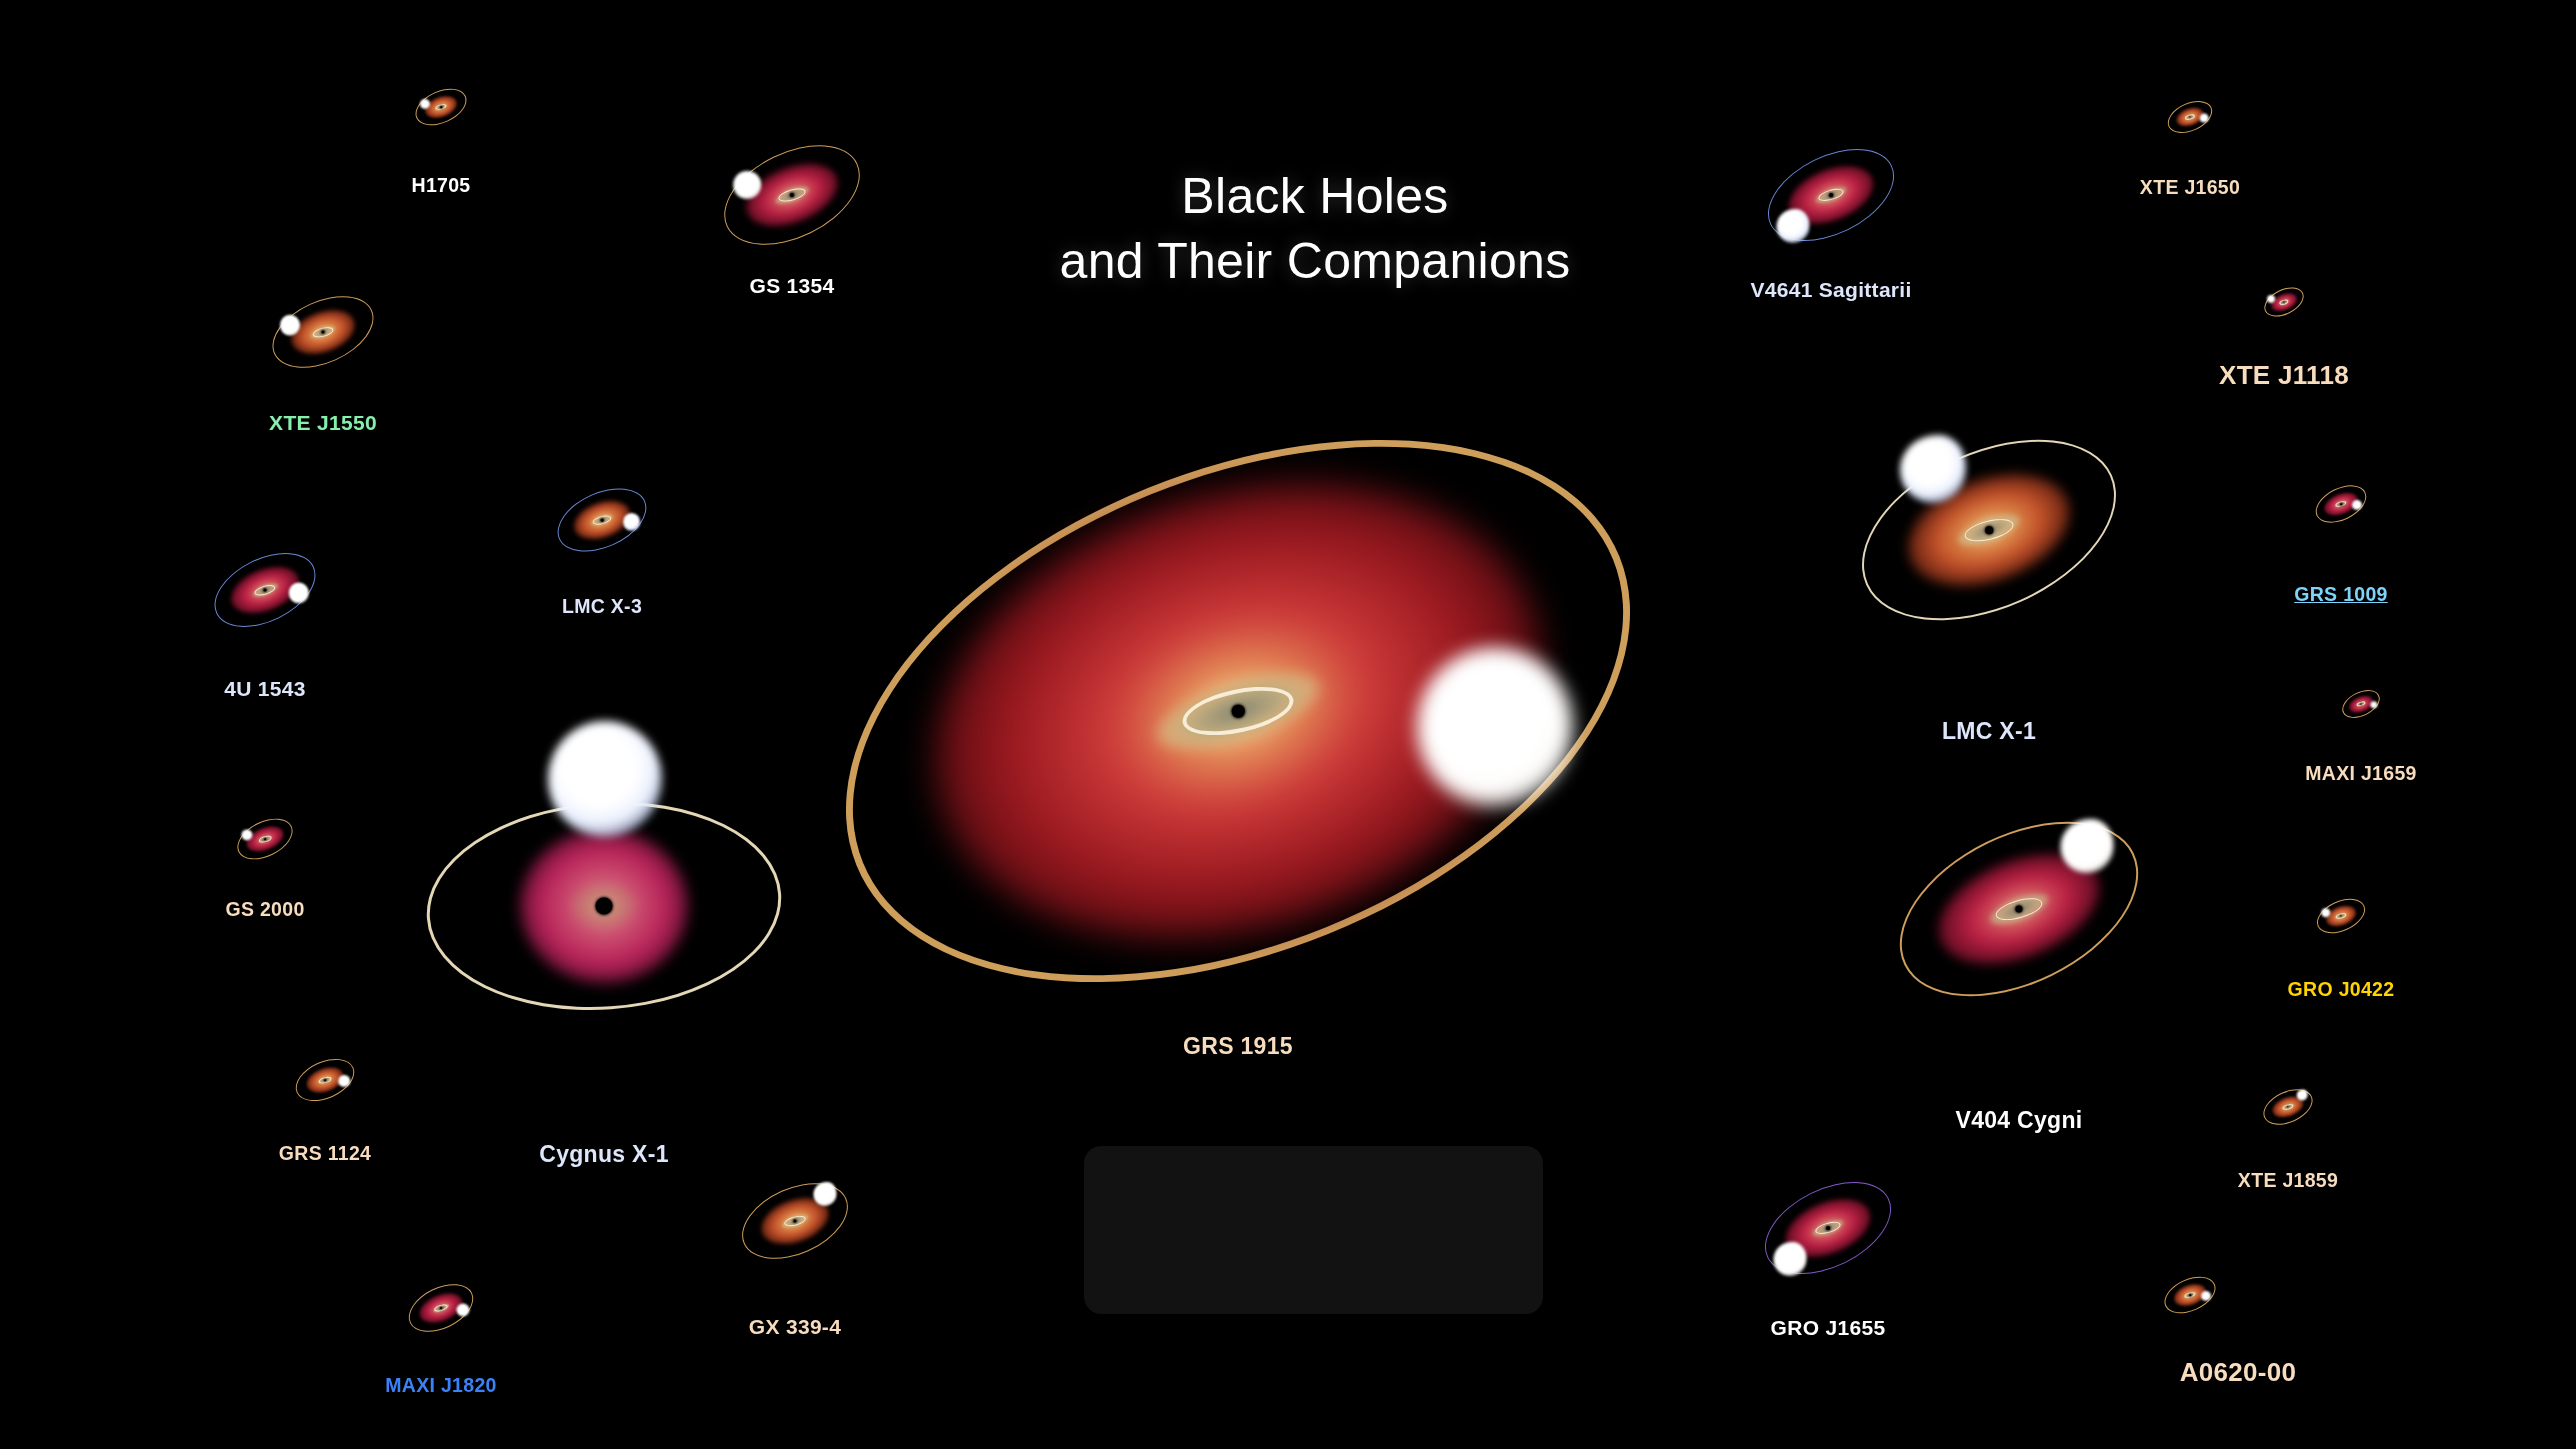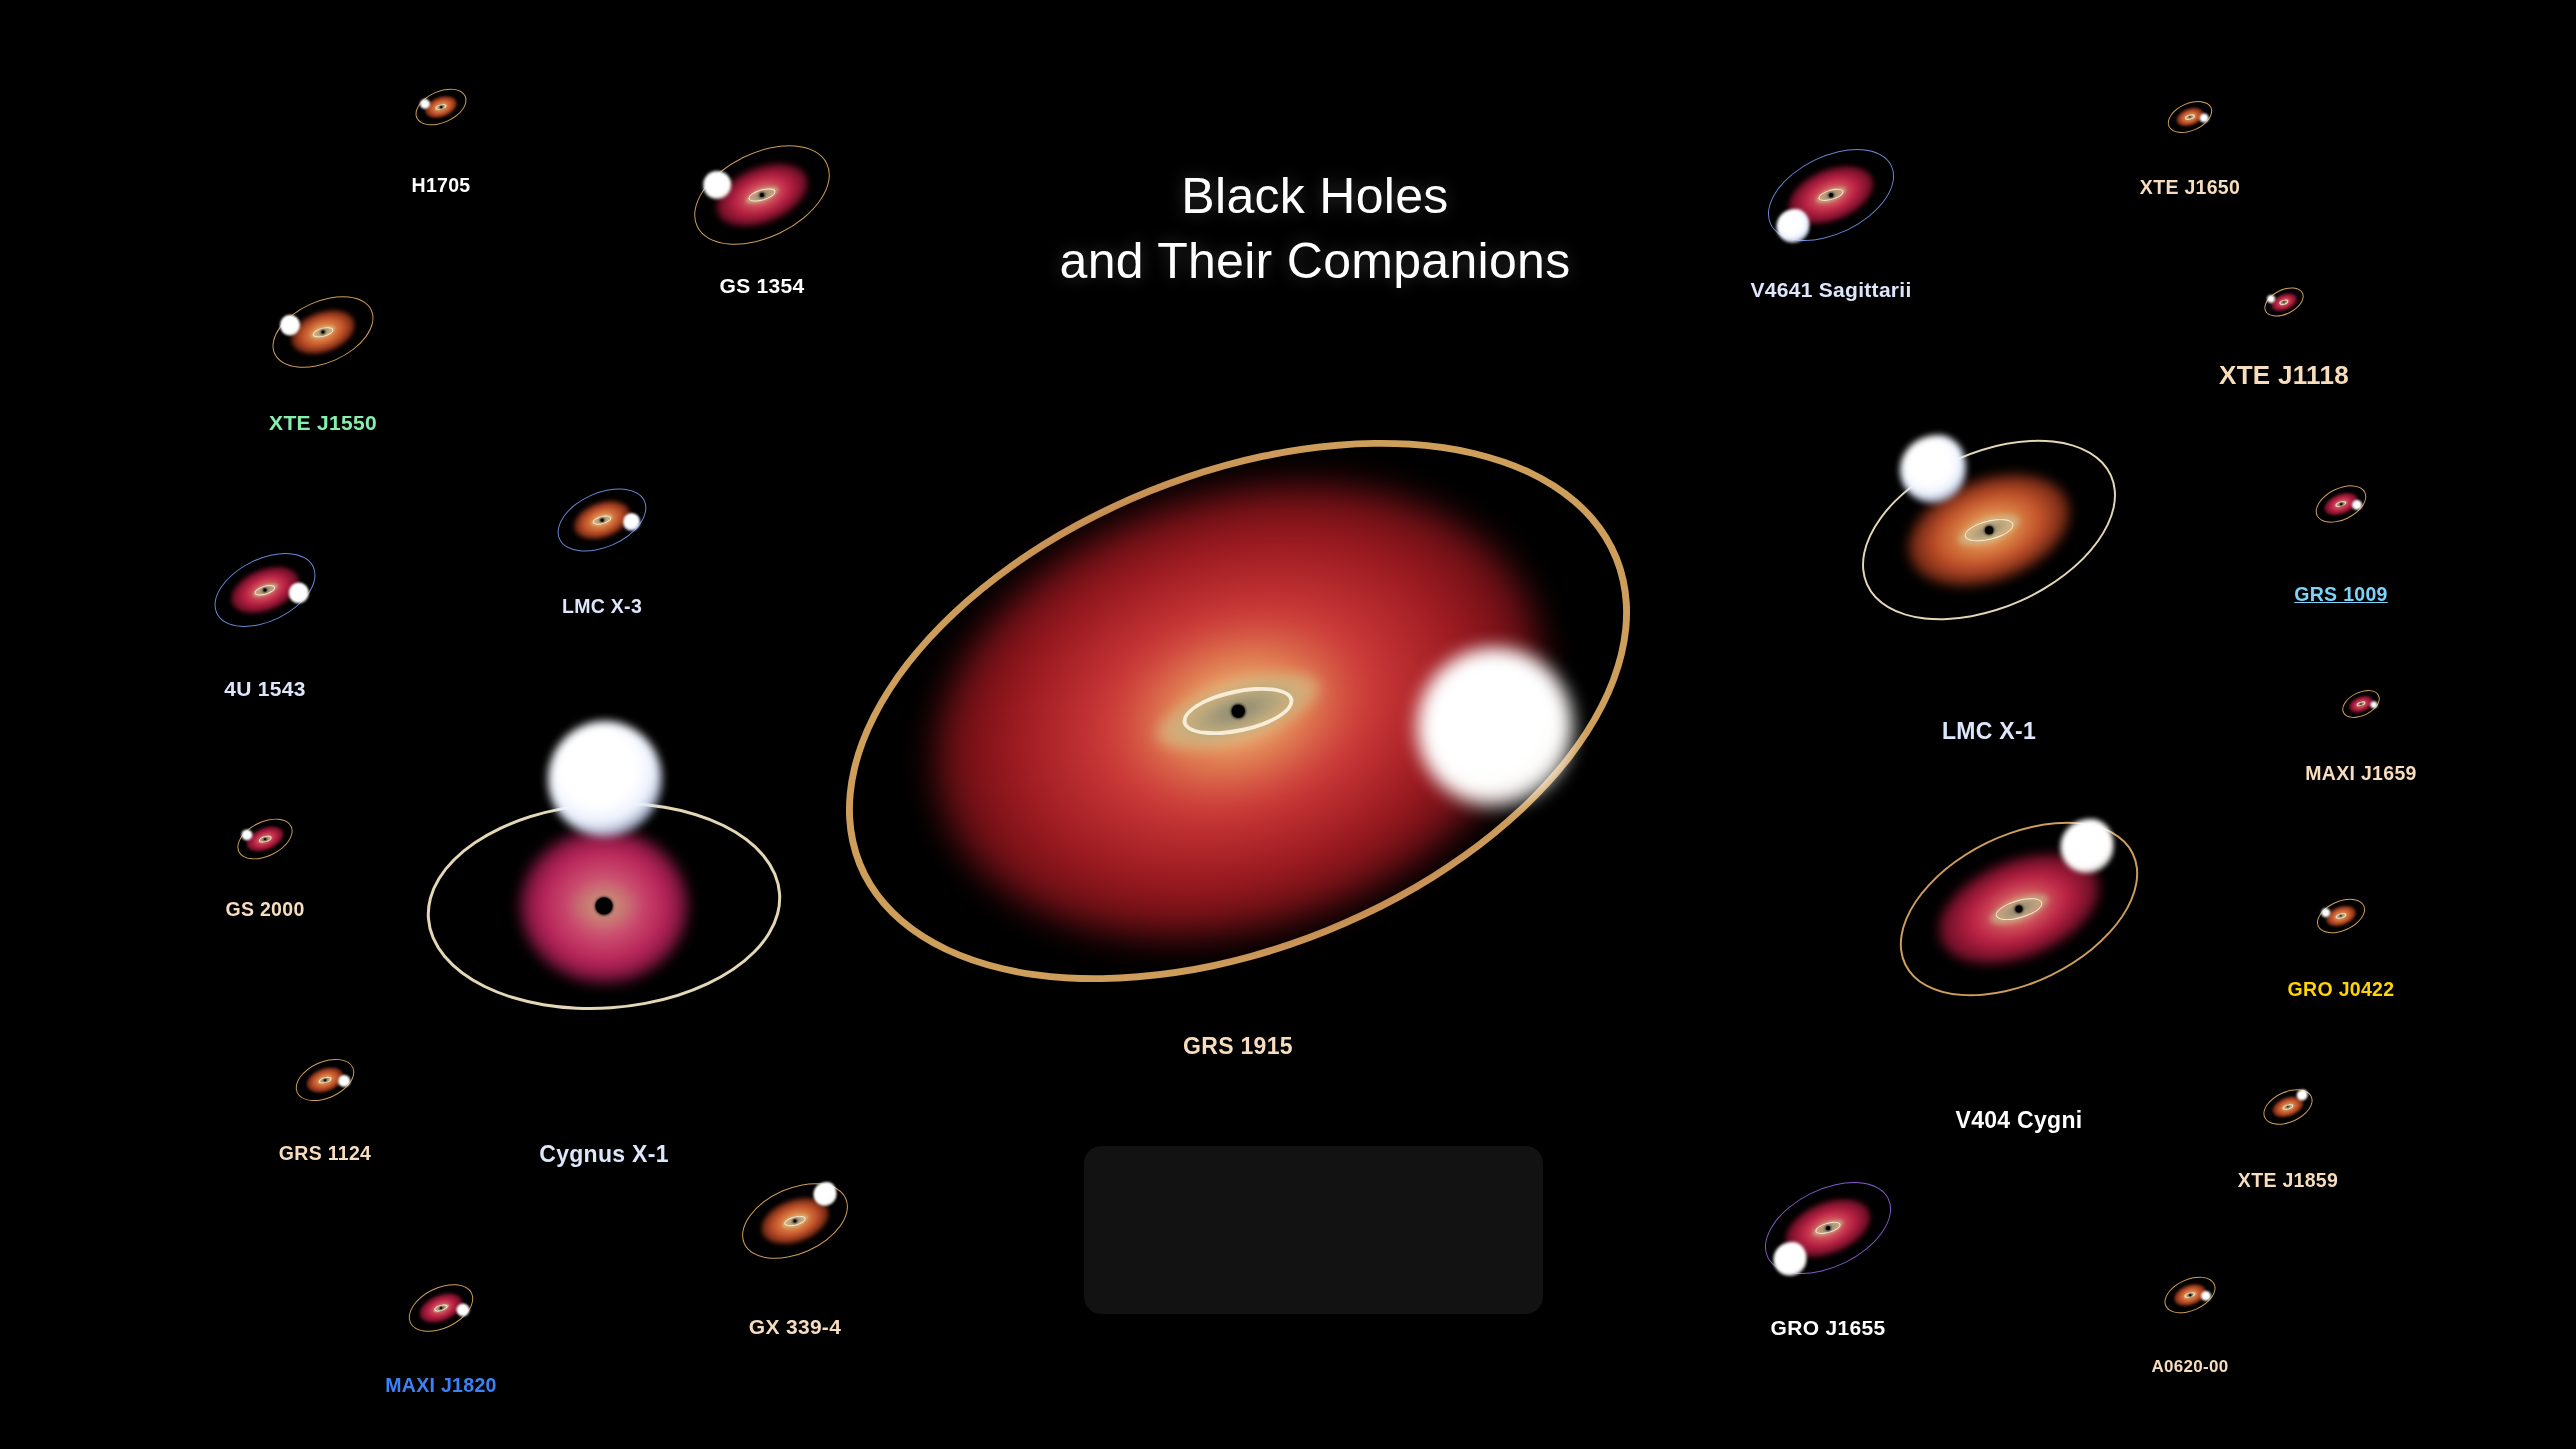--- a/index.html
+++ b/index.html
@@ -83,21 +83,21 @@
         <div class="sysart" style="width: 62px; height: 62px;">
           <div class="orbit" style="width: 52px; height: 30px; border-width: 0.8px; border-color: rgb(217, 167, 96); opacity: 0.95; --orot: -24deg;"></div>
           <div class="disk" style="width: 33px; height: 20px; background: radial-gradient(rgba(250, 220, 180, 0.95) 0%, rgba(235, 150, 80, 0.95) 20%, rgba(208, 86, 44, 0.93) 46%, rgba(126, 36, 18, 0.6) 76%, rgba(28, 6, 0, 0) 100%); --rot: -20deg; --dblur: 1.1px;"></div>
           <div class="diskcore" style="width: 13px; height: 4.5px; background: radial-gradient(rgba(120, 120, 100, 0.9) 0%, rgba(208, 186, 138, 0.85) 50%, rgba(230, 175, 110, 0) 100%); --rot: -20deg; --cblur: 0.5px;"></div>
           <div class="innerring" style="width: 9.4px; height: 3.2px; border-width: 0.7px; border-color: rgba(255, 248, 230, 0.85); --irot: -14deg;"></div>
           <div class="bh" style="width: 1.5px; height: 1.5px;"></div>
           <div class="star" style="width: 10px; height: 10px; left: 14.6px; top: 27.6px; background: radial-gradient(circle at 44% 40%, rgb(255, 255, 255) 0%, rgb(255, 255, 255) 46%, rgb(253, 252, 250) 64%, rgba(255, 252, 245, 0.5) 80%, rgba(255, 250, 235, 0) 100%); filter: blur(1px);"></div>
         </div>
         <div class="label" style="top: 98px; color: rgb(255, 255, 255); font-size: 19.5px;">H1705</div>
       </div>
-      <div class="system" style="left: 762px; top: 195px; width: 172px; height: 172px;">
+      <div class="system" style="left: 792px; top: 195px; width: 172px; height: 172px;">
         <div class="sysart" style="width: 172px; height: 172px;">
           <div class="orbit" style="width: 143px; height: 83px; border-width: 1.2px; border-color: rgb(217, 167, 96); opacity: 0.95; --orot: -26deg;"></div>
           <div class="disk" style="width: 96px; height: 55px; background: radial-gradient(rgba(246, 206, 166, 0.95) 0%, rgba(226, 104, 104, 0.93) 18%, rgba(198, 34, 72, 0.95) 42%, rgba(128, 14, 44, 0.65) 74%, rgba(30, 0, 8, 0) 100%); --rot: -22deg; --dblur: 3px;"></div>
           <div class="diskcore" style="width: 36px; height: 11.7px; background: radial-gradient(rgba(110, 115, 100, 0.9) 0%, rgba(200, 180, 135, 0.85) 50%, rgba(225, 170, 110, 0) 100%); --rot: -22deg; --cblur: 1.5px;"></div>
           <div class="innerring" style="width: 26px; height: 9px; border-width: 0.8px; border-color: rgba(255, 248, 230, 0.85); --irot: -16deg;"></div>
           <div class="bh" style="width: 4.1px; height: 4.1px;"></div>
           <div class="star" style="width: 27.5px; height: 28px; left: 41px; top: 76px; background: radial-gradient(circle at 44% 40%, rgb(255, 255, 255) 0%, rgb(255, 255, 255) 46%, rgb(253, 252, 250) 64%, rgba(255, 252, 245, 0.5) 80%, rgba(255, 250, 235, 0) 100%); filter: blur(1.7px);"></div>
         </div>
         <div class="label" style="top: 165px; color: rgb(255, 255, 255); font-size: 21px;">GS 1354</div>
       </div>
@@ -311,21 +311,21 @@
       </div>
       <div class="system" style="left: 2190px; top: 1295px; width: 62px; height: 62px;">
         <div class="sysart" style="width: 62px; height: 62px;">
           <div class="orbit" style="width: 52px; height: 30px; border-width: 0.8px; border-color: rgb(217, 167, 96); opacity: 0.95; --orot: -24deg;"></div>
           <div class="disk" style="width: 33px; height: 20px; background: radial-gradient(rgba(250, 220, 180, 0.95) 0%, rgba(235, 150, 80, 0.95) 20%, rgba(208, 86, 44, 0.93) 46%, rgba(126, 36, 18, 0.6) 76%, rgba(28, 6, 0, 0) 100%); --rot: -20deg; --dblur: 1.1px;"></div>
           <div class="diskcore" style="width: 13px; height: 4.5px; background: radial-gradient(rgba(120, 120, 100, 0.9) 0%, rgba(208, 186, 138, 0.85) 50%, rgba(230, 175, 110, 0) 100%); --rot: -20deg; --cblur: 0.5px;"></div>
           <div class="innerring" style="width: 9.4px; height: 3.2px; border-width: 0.7px; border-color: rgba(255, 248, 230, 0.85); --irot: -14deg;"></div>
           <div class="bh" style="width: 1.5px; height: 1.5px;"></div>
           <div class="star" style="width: 10px; height: 10px; left: 47px; top: 32px; background: radial-gradient(circle at 44% 40%, rgb(255, 255, 255) 0%, rgb(255, 255, 255) 46%, rgb(253, 252, 250) 64%, rgba(255, 252, 245, 0.5) 80%, rgba(255, 250, 235, 0) 100%); filter: blur(1px);"></div>
         </div>
-        <div class="label" style="top: 93px; color: rgb(248, 220, 190); font-size: 17px;">A0620-00</div>
+        <div class="label" style="top: 93px; color: rgb(248, 220, 190); font-size: 26px; margin-left: 48px;">A0620-00</div>
       </div>
     </div>
 
   <div id="legend">
   </div>
 
 </div>
 
 
 </body></html>

